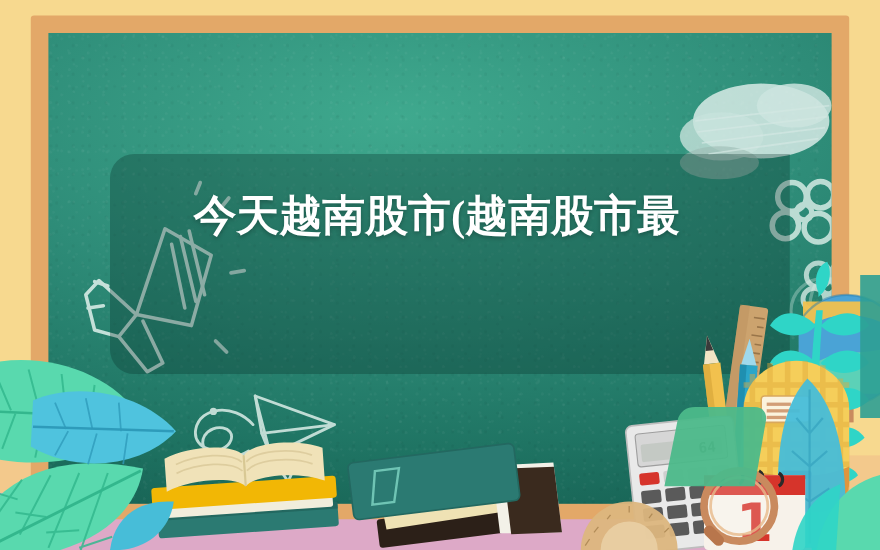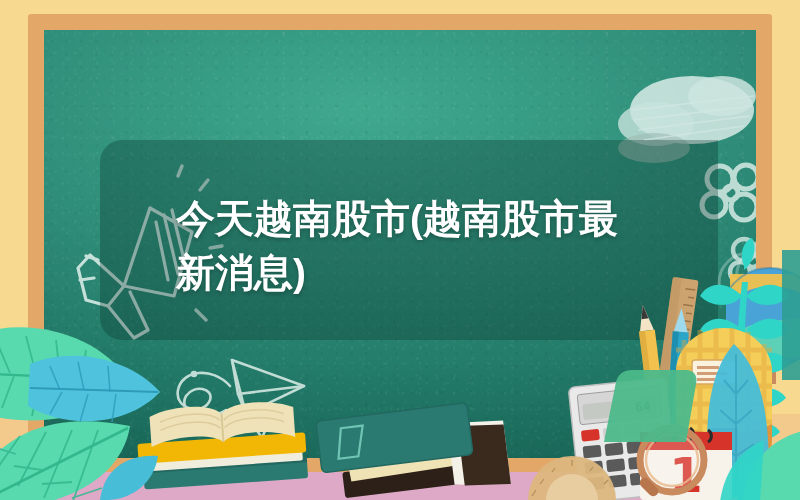--- a/index.html
+++ b/index.html
@@ -46,21 +46,21 @@
 
   
   .title-overlay {
     position:absolute; left:100px; top:140px; width:618px; height:200px;
     background:rgba(8,46,40,.30);
     border-radius:22px 0 0 22px;
   }
 
   
   .title-wrap {
-    position:absolute; left:176px; top:192px; width:520px;
+    position:absolute; left:176px; top:170px; width:520px;font-family:Liberation Serif, serif;
   }
   .title-line {
     font-size:39px; line-height:54px; font-weight:700; color:#FFFFFF;
     letter-spacing:0px; white-space:nowrap;
     text-shadow:0 2px 4px rgba(0,0,0,.25);
   }
 
   
   .leaf, .obj { position:absolute; }
 </style>
@@ -141,21 +141,20 @@
         <path d="M110 34 C92 14, 62 18, 58 38 C54 58, 84 64, 90 48 C94 36, 74 32, 66 44 C58 58, 80 74, 106 58"></path>
         <circle cx="74" cy="22" r="2"></circle>
       </g>
     </svg>
 
     <div class="title-overlay" style="left:56px; top:110px; width:618px; height:200px;"></div>
   </div>
 
   <div class="title-wrap">
     <div class="title-line">今天越南股市(越南股市最</div>
-    <div class="title-line">新消息)</div>
   </div>
 
   <svg class="obj" style="left:726px; top:262px;" width="80" height="130" viewBox="0 0 80 130">
     <circle cx="44" cy="56" r="50" fill="#4AA3D6"></circle>
     <path d="M4 40 C22 22, 56 18, 84 36 L84 12 L4 12 Z" fill="#F0C14E" opacity=".95"></path>
     <path d="M10 72 C30 54, 60 62, 90 52 L90 96 L8 96 Z" fill="#5ED6B4" opacity=".9"></path>
     <circle cx="44" cy="56" r="50" fill="none" stroke="#2C7FAE" stroke-width="2" opacity=".5"></circle>
     <rect x="36" y="104" width="14" height="18" fill="#C98A5E"></rect>
   </svg>
 

